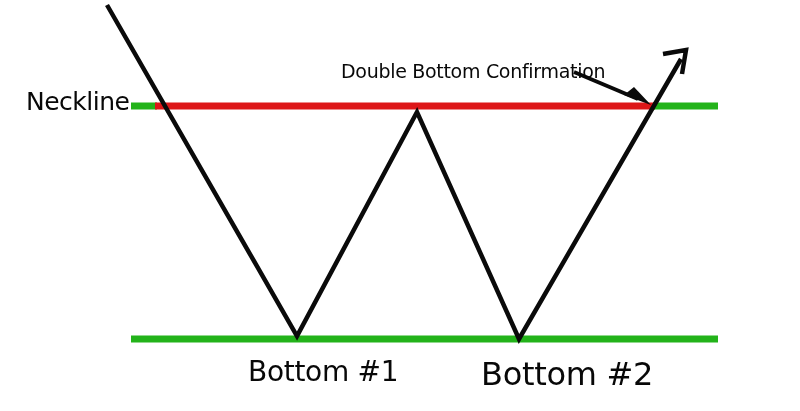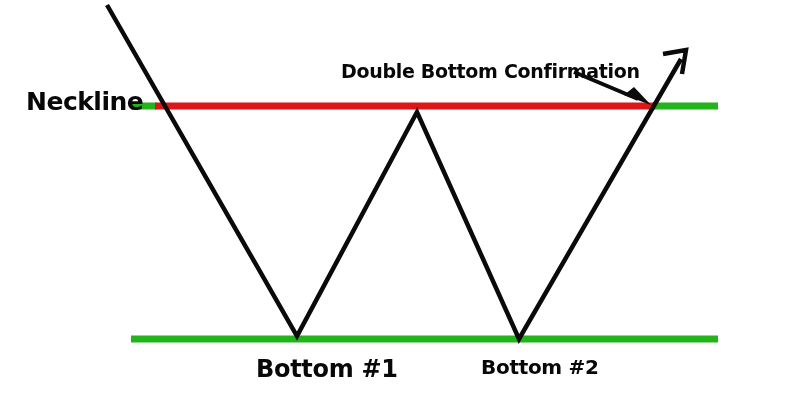--- a/index.html
+++ b/index.html
@@ -18,47 +18,47 @@
     position: absolute;
     left: 0;
     top: 0;
     width: 800px;
     height: 411px;
     display: block;
   }
   .diagram-label {
     position: absolute;
     font-family: "DejaVu Sans", sans-serif;
-    font-weight: bold;
+    font-weight: normal;
     color: #080808;
     white-space: nowrap;
     letter-spacing: -0.2px;
   }
   #label-neckline {
     left: 26px;
     top: 87px;
     font-size: 25px;
     letter-spacing: -0.5px;
   }
   #label-confirmation {
     left: 341px;
     top: 60px;
     font-size: 19px;
     letter-spacing: -0.3px;
   }
   #label-bottom-1 {
-    left: 256px;
+    left: 248px;
     top: 355px;
-    font-size: 24px;
+    font-size: 28px;
     letter-spacing: -0.3px;
   }
   #label-bottom-2 {
     left: 481px;
     top: 355px;
-    font-size: 20px;
+    font-size: 32px;
     letter-spacing: -0.3px;
   }
 </style>
 </head>
 <body>
 
 <svg id="chart-canvas" viewBox="0 0 800 411" xmlns="http://www.w3.org/2000/svg">
 
   <rect x="0" y="0" width="800" height="411" fill="#ffffff"></rect>
 

